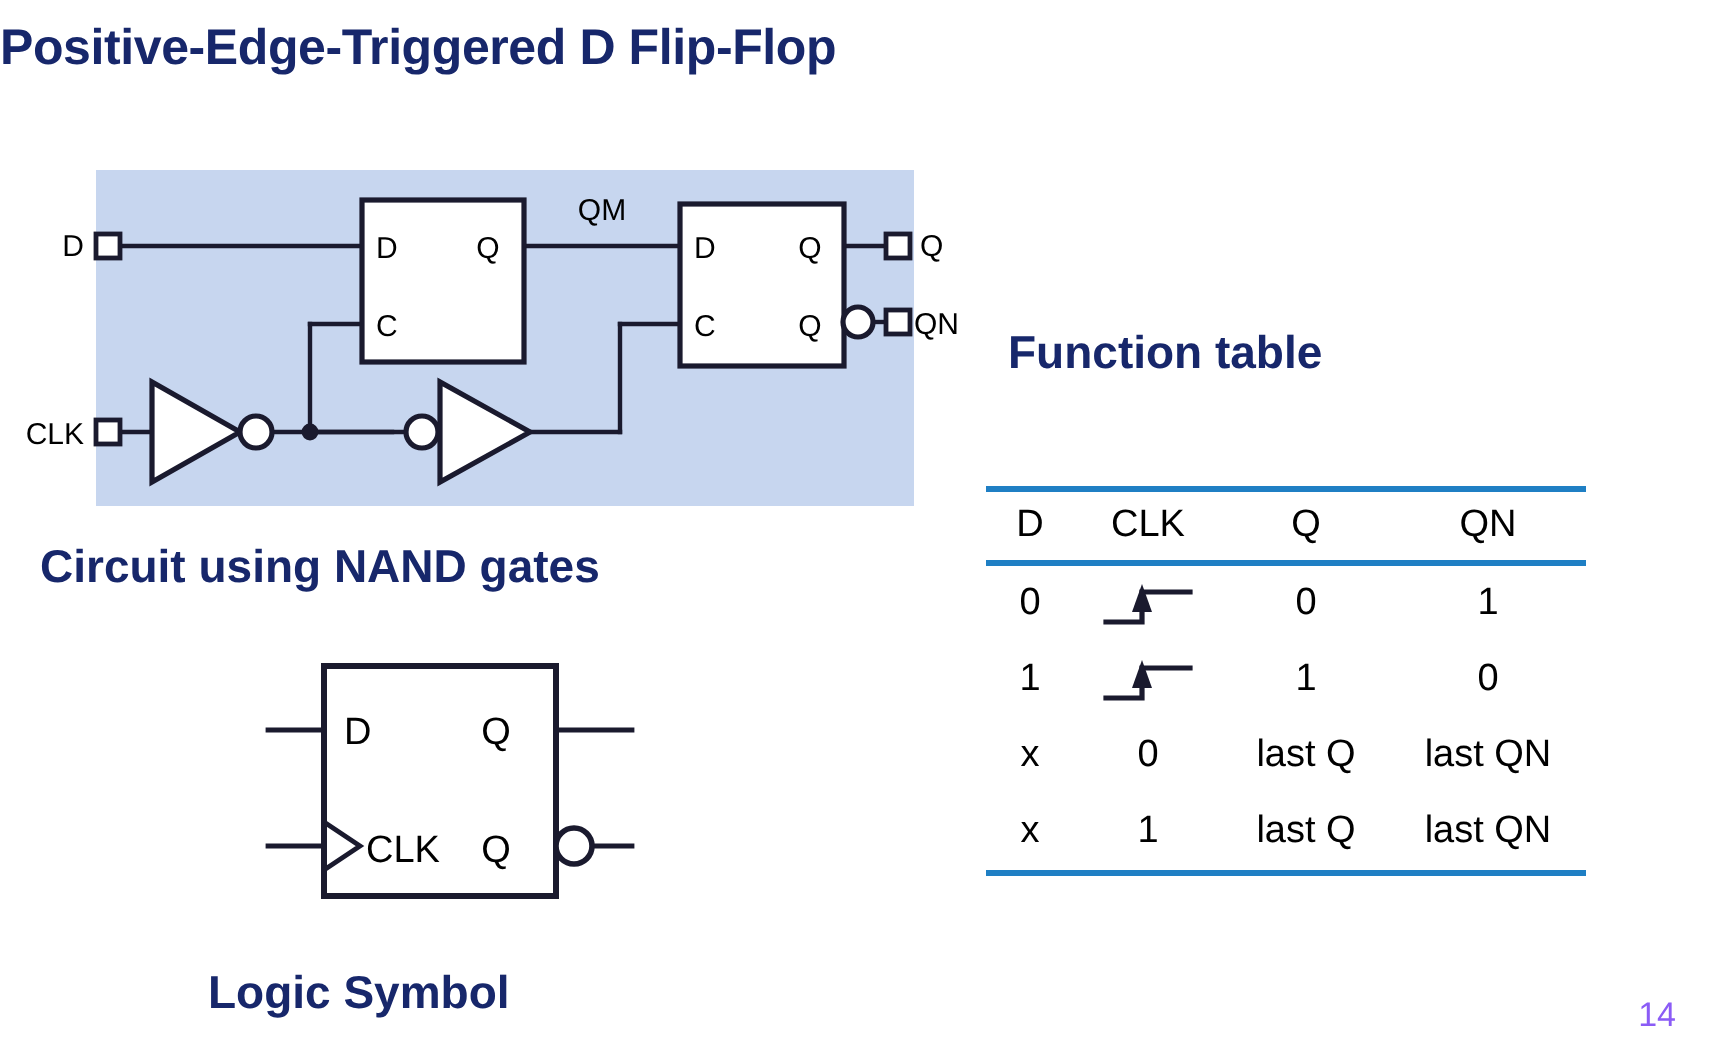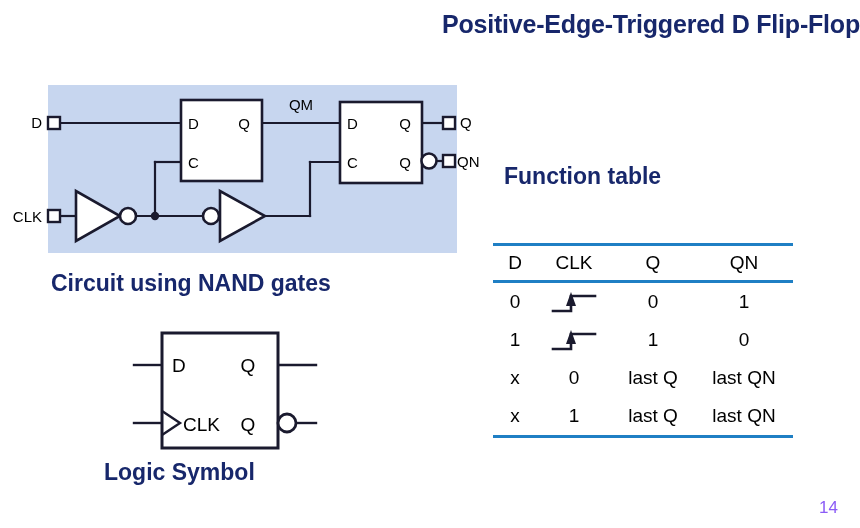--- a/index.html
+++ b/index.html
@@ -15,35 +15,35 @@
     font-family: "Liberation Sans", sans-serif;
     color: #000000;
   }
 
   
   .slide-title {
     position: absolute;
     left: 0;
     top: 10px;
     width: 860px;
-    text-align: right;
+    text-align: left;
     font-size: 25px;
     font-weight: bold;
     color: #17276b;
     letter-spacing: -0.2px;
   }
   .caption {
     position: absolute;
     font-size: 23px;
     font-weight: bold;
     color: #17276b;
     white-space: nowrap;
   }
-  #caption-circuit { left: 51px; top: 270px; text-align: center; }
-  #caption-logic   { left: 104px; top: 459px; text-align: center; }
+  #caption-circuit { left: 20px; top: 270px; text-align: center; }
+  #caption-logic   { left: 104px; top: 483px; text-align: center; }
   #caption-table   { left: 504px; top: 163px; }
 
   
   .circuit-wrap {
     position: absolute;
     left: 0;
     top: 78px;
     width: 480px;
     height: 185px;
   }

